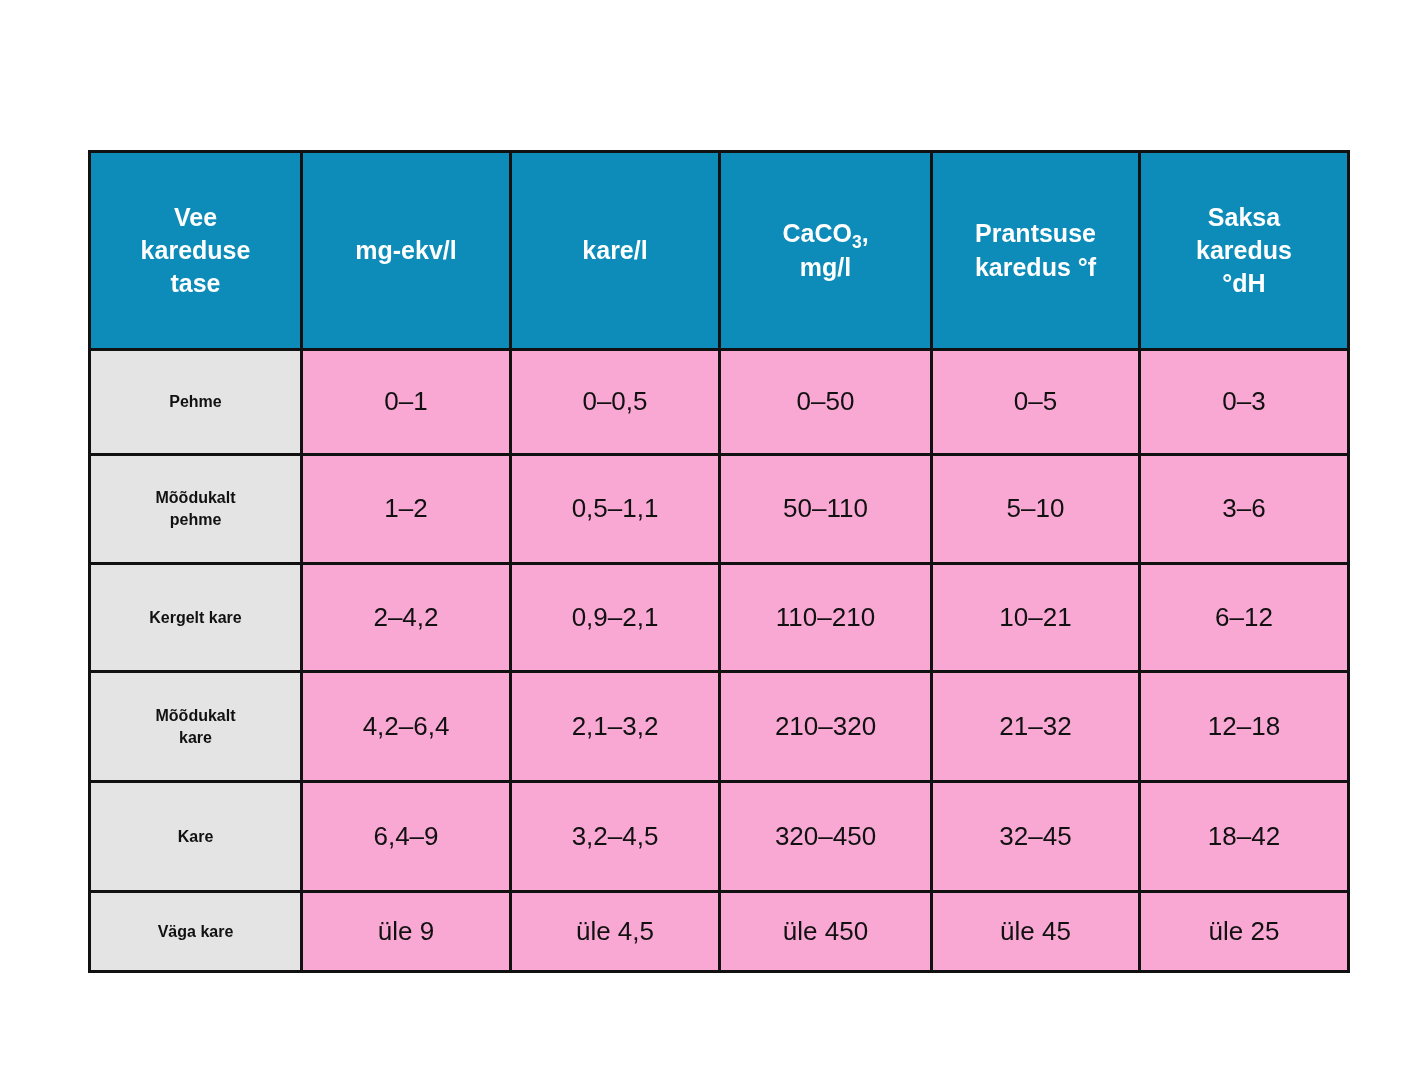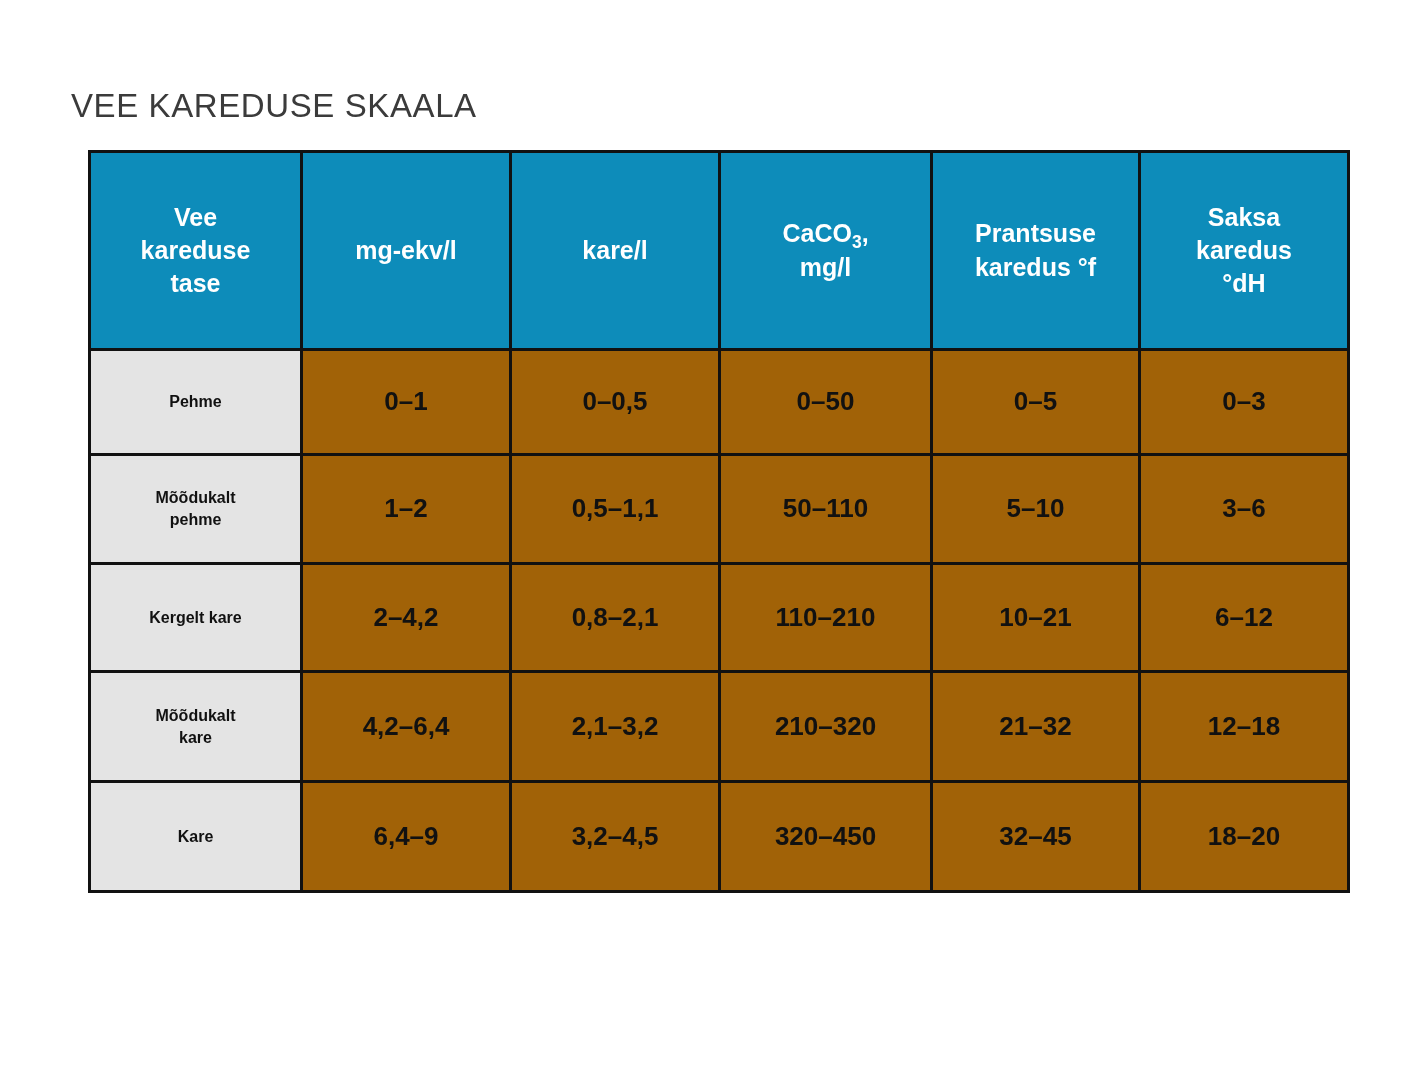--- a/index.html
+++ b/index.html
@@ -75,24 +75,24 @@
   thead th:first-child { border-left-color: #111111; }
   thead th:last-child  { border-right-color: #111111; }
   thead th .sub {
     font-size: 0.70em;
     vertical-align: sub;
     line-height: 0;
   }
 
   
   tbody td {
-    background: #a16207;
+    background: #f9a8d4;
     color: #111111;
     font-size: 26px;
-    font-weight: 700;
+    font-weight: 400;
     line-height: 1.3;
   }
   tbody td.level {
     background: #e4e4e4;
     font-weight: 700;
     font-size: 16px;
     line-height: 1.35;
   }
 
   tbody tr.r0 { height: 105px; }
@@ -100,21 +100,20 @@
   tbody tr.r2 { height: 108px; padding-left: 33px; }
   tbody tr.r3 { height: 110px; }
   tbody tr.r4 { height: 110px; }
   tbody tr.r5 { height: 80px; }
 </style>
 </head>
 <body>
 
 <div id="page">
 
-  <h1 id="page-title">VEE KAREDUSE SKAALA</h1>
 
   <table id="hardness-table">
     <colgroup>
       <col class="c0">
         <col class="c1">
         <col class="c2">
         <col class="c3">
         <col class="c4">
         <col class="c5">
     </colgroup>
@@ -178,21 +177,21 @@
         <td>50–110</td>
         <td>5–10</td>
         <td>3–6</td>
       </tr>
 
       <tr class="r2">
         <td class="level">
           <span>Kergelt kare</span>
         </td>
         <td>2–4,2</td>
-        <td>0,8–2,1</td>
+        <td>0,9–2,1</td>
         <td>110–210</td>
         <td>10–21</td>
         <td>6–12</td>
       </tr>
 
       <tr class="r3">
         <td class="level">
           <span>Mõõdukalt</span><br>
           <span>kare</span>
         </td>
@@ -204,20 +203,30 @@
       </tr>
 
       <tr class="r4">
         <td class="level">
           <span>Kare</span>
         </td>
         <td>6,4–9</td>
         <td>3,2–4,5</td>
         <td>320–450</td>
         <td>32–45</td>
-        <td>18–20</td>
-      </tr>
-
+        <td>18–42</td>
+      </tr>
+
+      <tr class="r5">
+        <td class="level">
+          <span>Väga kare</span>
+        </td>
+        <td>üle 9</td>
+        <td>üle 4,5</td>
+        <td>üle 450</td>
+        <td>üle 45</td>
+        <td>üle 25</td>
+      </tr>
 
     </tbody>
   </table>
 
 </div>
 
 </body></html>

